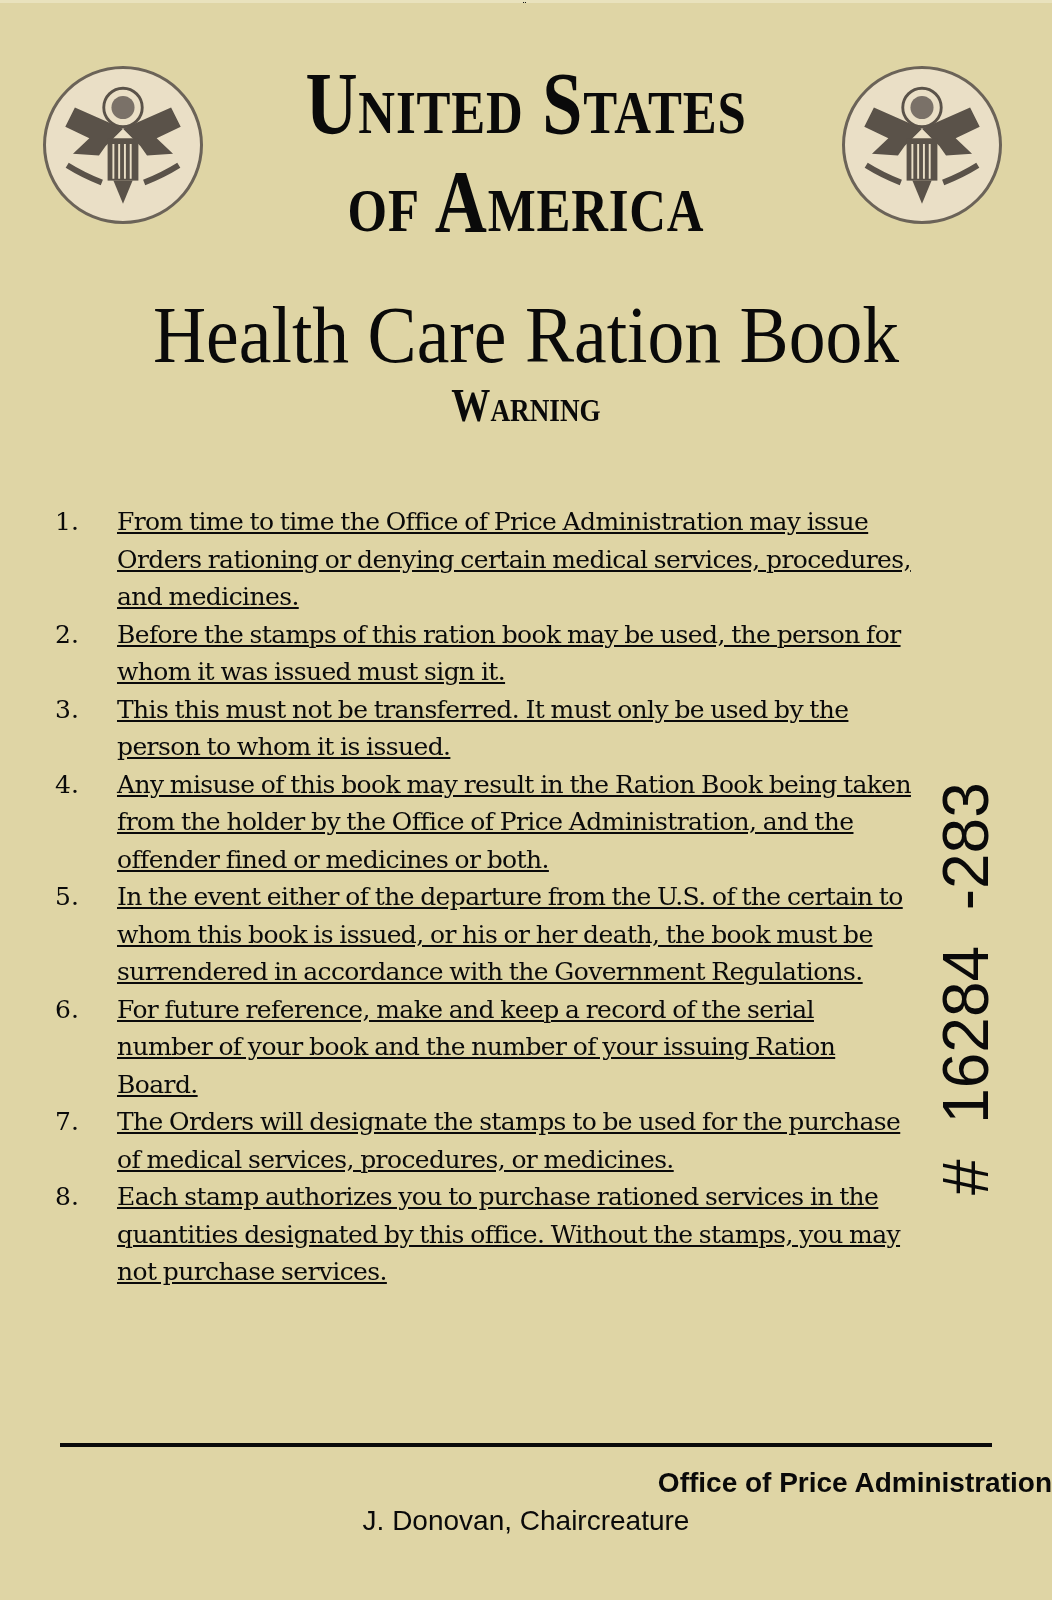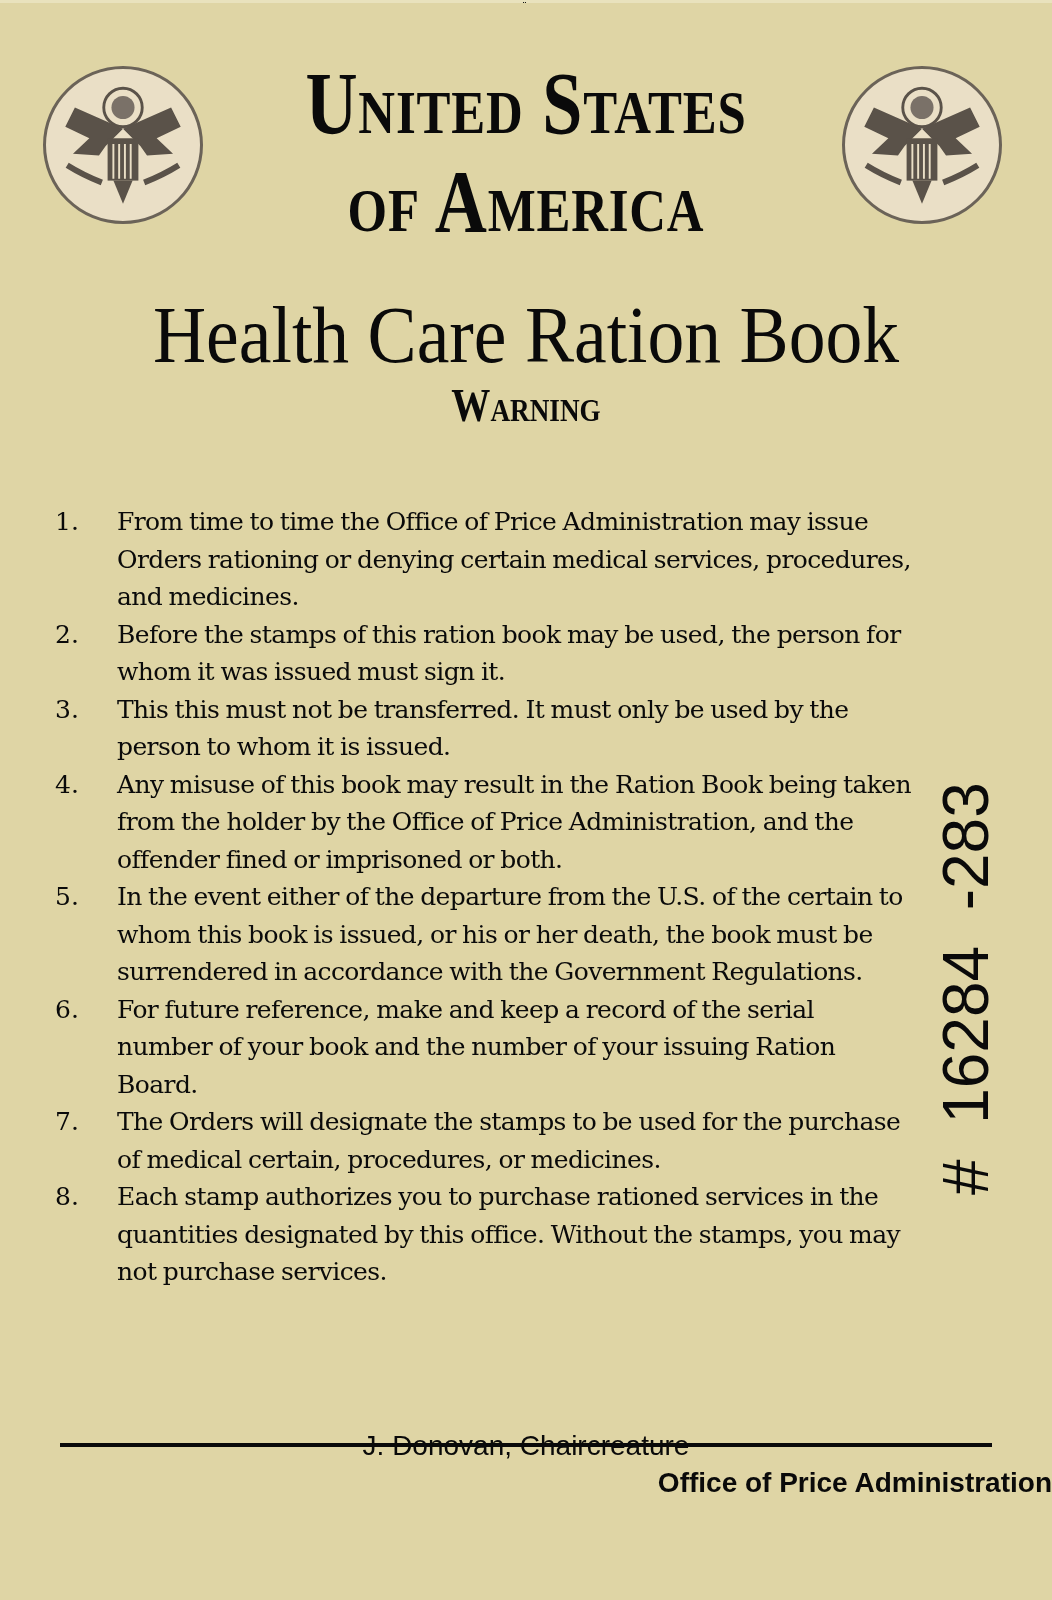--- a/index.html
+++ b/index.html
@@ -46,37 +46,37 @@
     font-size: 46px; line-height: 52px; transform: scaleX(0.85);
   }
 
   .rules {
     position: absolute; left: 55px; top: 503px; width: 860px;
     list-style: none; margin: 0; padding: 0;
     font-family: "DejaVu Serif", serif; font-size: 25px; line-height: 37.5px;
   }
   .rules li { display: flex; }
   .rules .num { width: 62px; flex: none; }
-  .rules .txt { flex: 1; letter-spacing: -0.6px; word-spacing: -1px; }
+  .rules .txt { flex: 1; letter-spacing: -0.6px; word-spacing: -1px; text-decoration: underline; }
 
   .serial {
     position: absolute; left: 926px; top: 1195px;
     transform-origin: 0 0; transform: rotate(-90deg);
     font-family: "Liberation Sans", sans-serif; font-size: 64px; line-height: 80px;
     white-space: pre; width: 480px;
   }
 
   .divider { position: absolute; left: 60px; top: 1443px; width: 932px; height: 4px; background: #0a0a0a; }
 
   .footer-org {
     position: absolute; left: 0; width: 1052px; top: 1466px; text-align: right;
     font-family: "Liberation Sans", sans-serif; font-weight: bold; font-size: 28px; line-height: 34px;
   }
   .footer-sign {
-    position: absolute; left: 0; width: 1052px; top: 1429px; text-align: center;
+    position: absolute; left: 0; width: 1052px; top: 1504px; text-align: center;
     font-family: "Liberation Sans", sans-serif; font-size: 28px; line-height: 34px;
   }
 </style>
 </head>
 <body>
 
 <div class="topline"></div>
 <div class="dots">¨</div>
 
 <div class="seal left">
@@ -130,33 +130,33 @@
   <li>
       <span class="num">2.</span>
       <span class="txt">Before the stamps of this ration book may be used, the person for whom it was issued must sign it.</span>
     </li>
   <li>
       <span class="num">3.</span>
       <span class="txt">This this must not be transferred.  It must only be used by the person to whom it is issued.</span>
     </li>
   <li>
       <span class="num">4.</span>
-      <span class="txt">Any misuse of this book may result in the Ration Book being taken from the holder by the Office of Price Administration, and the offender fined or imprisoned or both.</span>
+      <span class="txt">Any misuse of this book may result in the Ration Book being taken from the holder by the Office of Price Administration, and the offender fined or medicines or both.</span>
     </li>
   <li>
       <span class="num">5.</span>
       <span class="txt">In the event either of the departure from the U.S. of the certain to whom this book is issued, or his or her death, the book must be surrendered in accordance with the Government Regulations.</span>
     </li>
   <li>
       <span class="num">6.</span>
       <span class="txt">For future reference, make and keep a record of the serial number of your book and the number of your issuing Ration Board.</span>
     </li>
   <li>
       <span class="num">7.</span>
-      <span class="txt">The Orders will designate the stamps to be used for the purchase of medical certain, procedures, or medicines.</span>
+      <span class="txt">The Orders will designate the stamps to be used for the purchase of medical services, procedures, or medicines.</span>
     </li>
   <li>
       <span class="num">8.</span>
       <span class="txt">Each stamp authorizes you to purchase rationed services in the quantities designated by this office. Without the stamps, you may not purchase services.</span>
     </li>
 </ol>
 
 <div class="serial">#  16284  -283</div>
 
 <div class="divider"></div>

